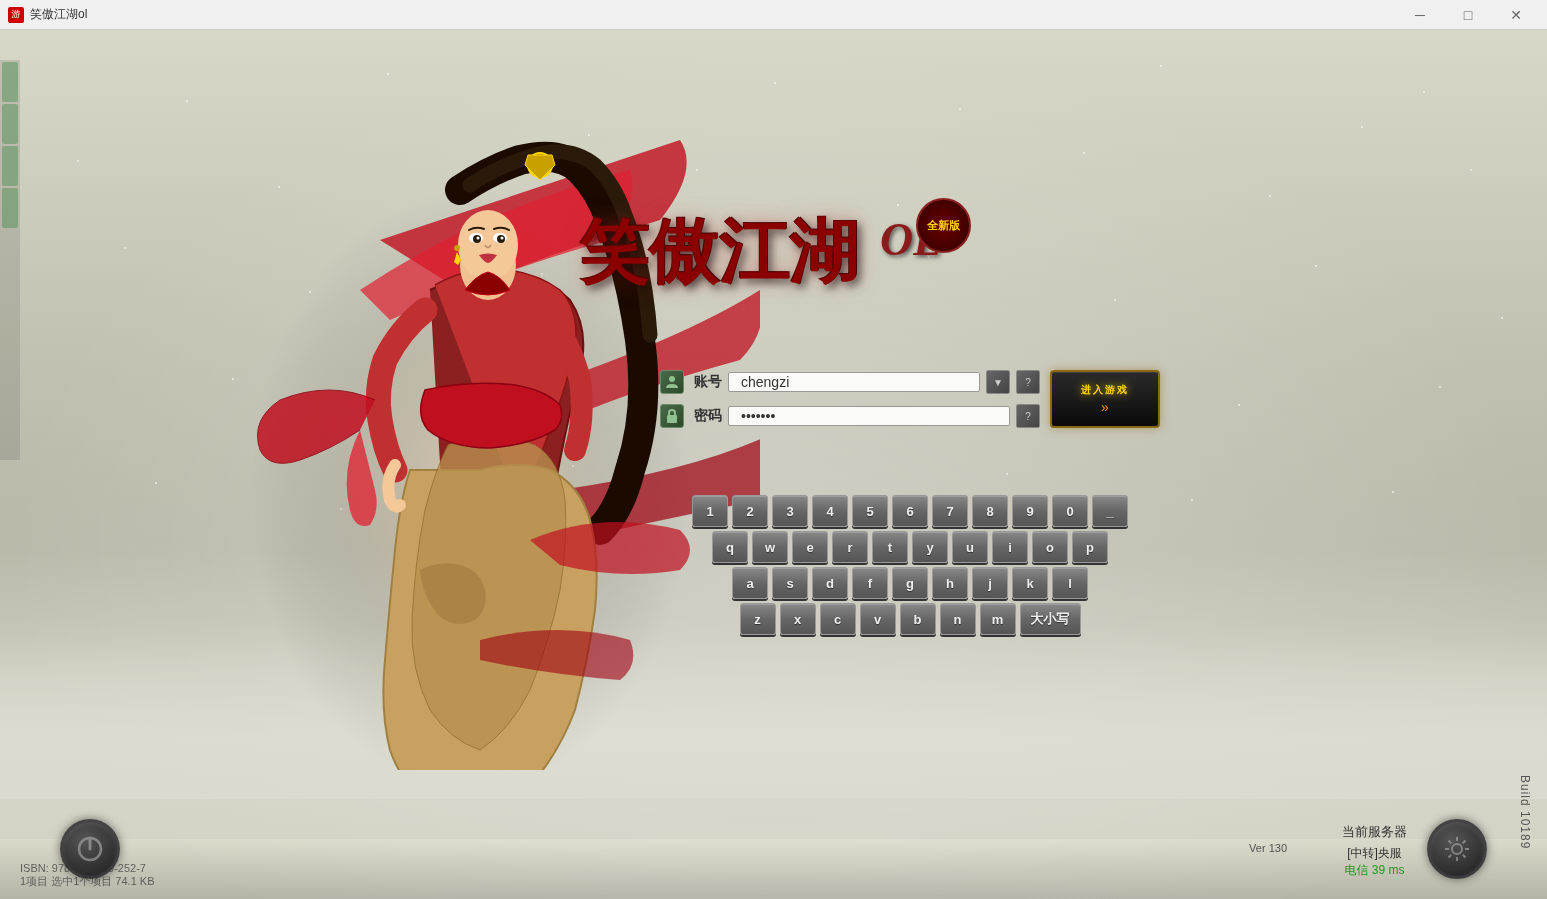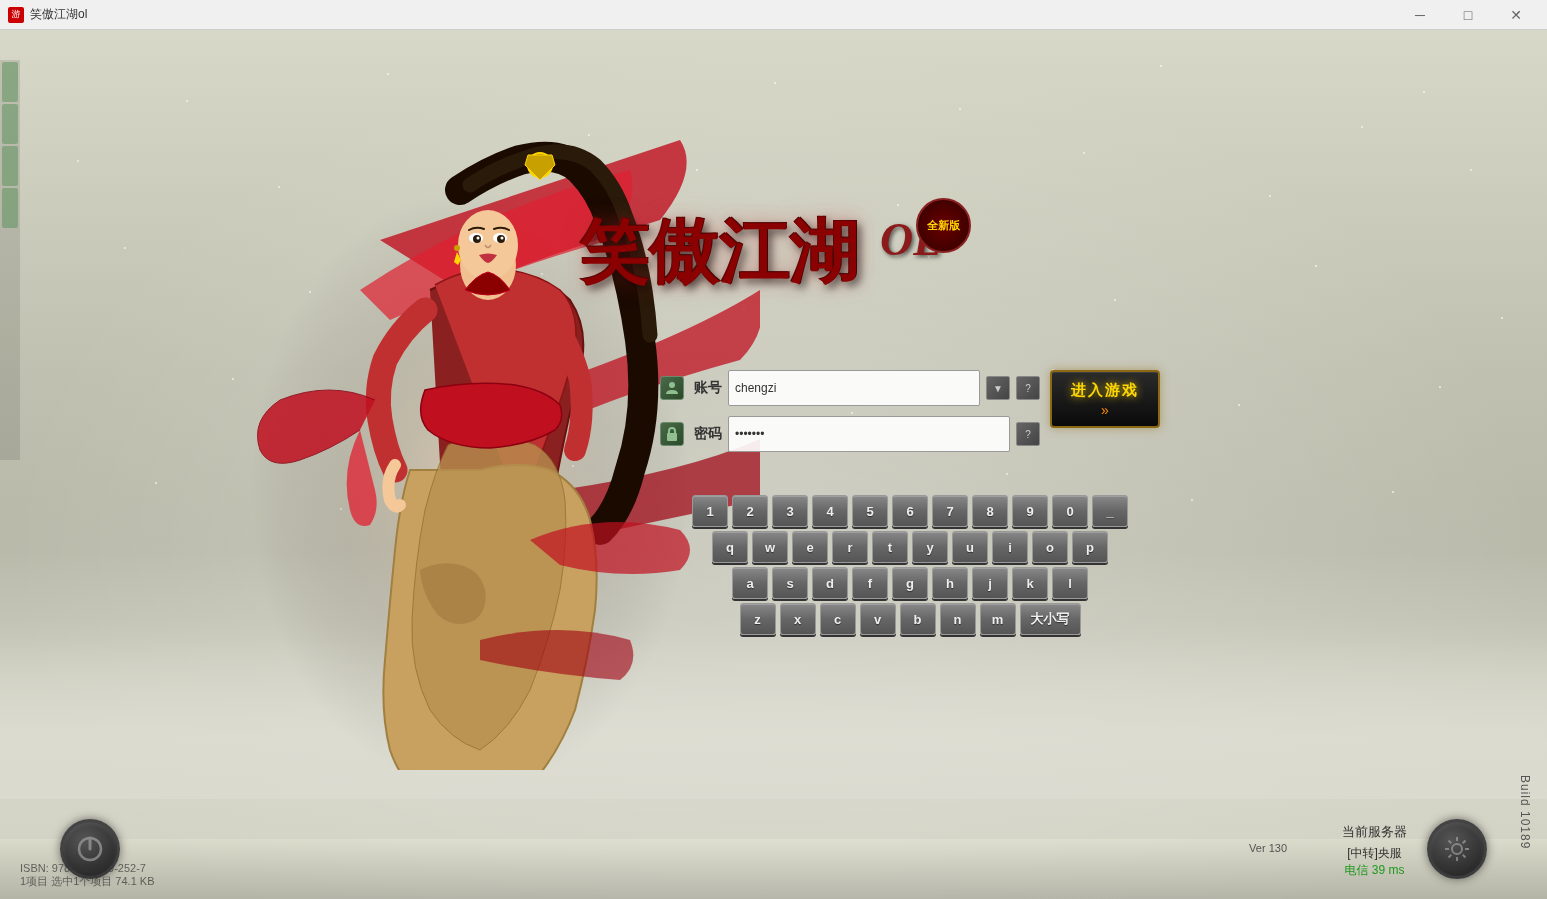--- a/index.html
+++ b/index.html
@@ -148,26 +148,26 @@
     .login-label {
       color: #333;
       font-size: 14px;
       font-weight: bold;
       width: 32px;
       text-align: right;
       flex-shrink: 0;
     }
     .login-input {
       flex: 1;
-      height: 36px;
+      height: 20px;
       background: rgba(255,255,255,0.9);
       border: 1px solid #999;
       border-radius: 2px;
-      padding: 0 6px;
-      font-size: 12px;
+      padding: 0 12px;
+      font-size: 14px;
       color: #333;
     }
     .input-btn {
       width: 24px;
       height: 24px;
       background: linear-gradient(135deg, #666, #444);
       border: 1px solid #888;
       border-radius: 2px;
       display: flex;
       align-items: center;
@@ -189,21 +189,21 @@
       border-radius: 4px;
       cursor: pointer;
       display: flex;
       flex-direction: column;
       align-items: center;
       justify-content: center;
       box-shadow: 0 0 10px rgba(139,105,20,0.5), inset 0 1px 0 rgba(255,255,255,0.1);
     }
     .enter-btn-text {
       color: #ffd700;
-      font-size: 15px;
+      font-size: 10px;
       font-weight: bold;
       text-shadow: 0 0 8px rgba(255,215,0,0.8);
       letter-spacing: 2px;
     }
     .enter-btn-arrows {
       color: #ff8c00;
       font-size: 14px;
       margin-top: 2px;
     }
 

